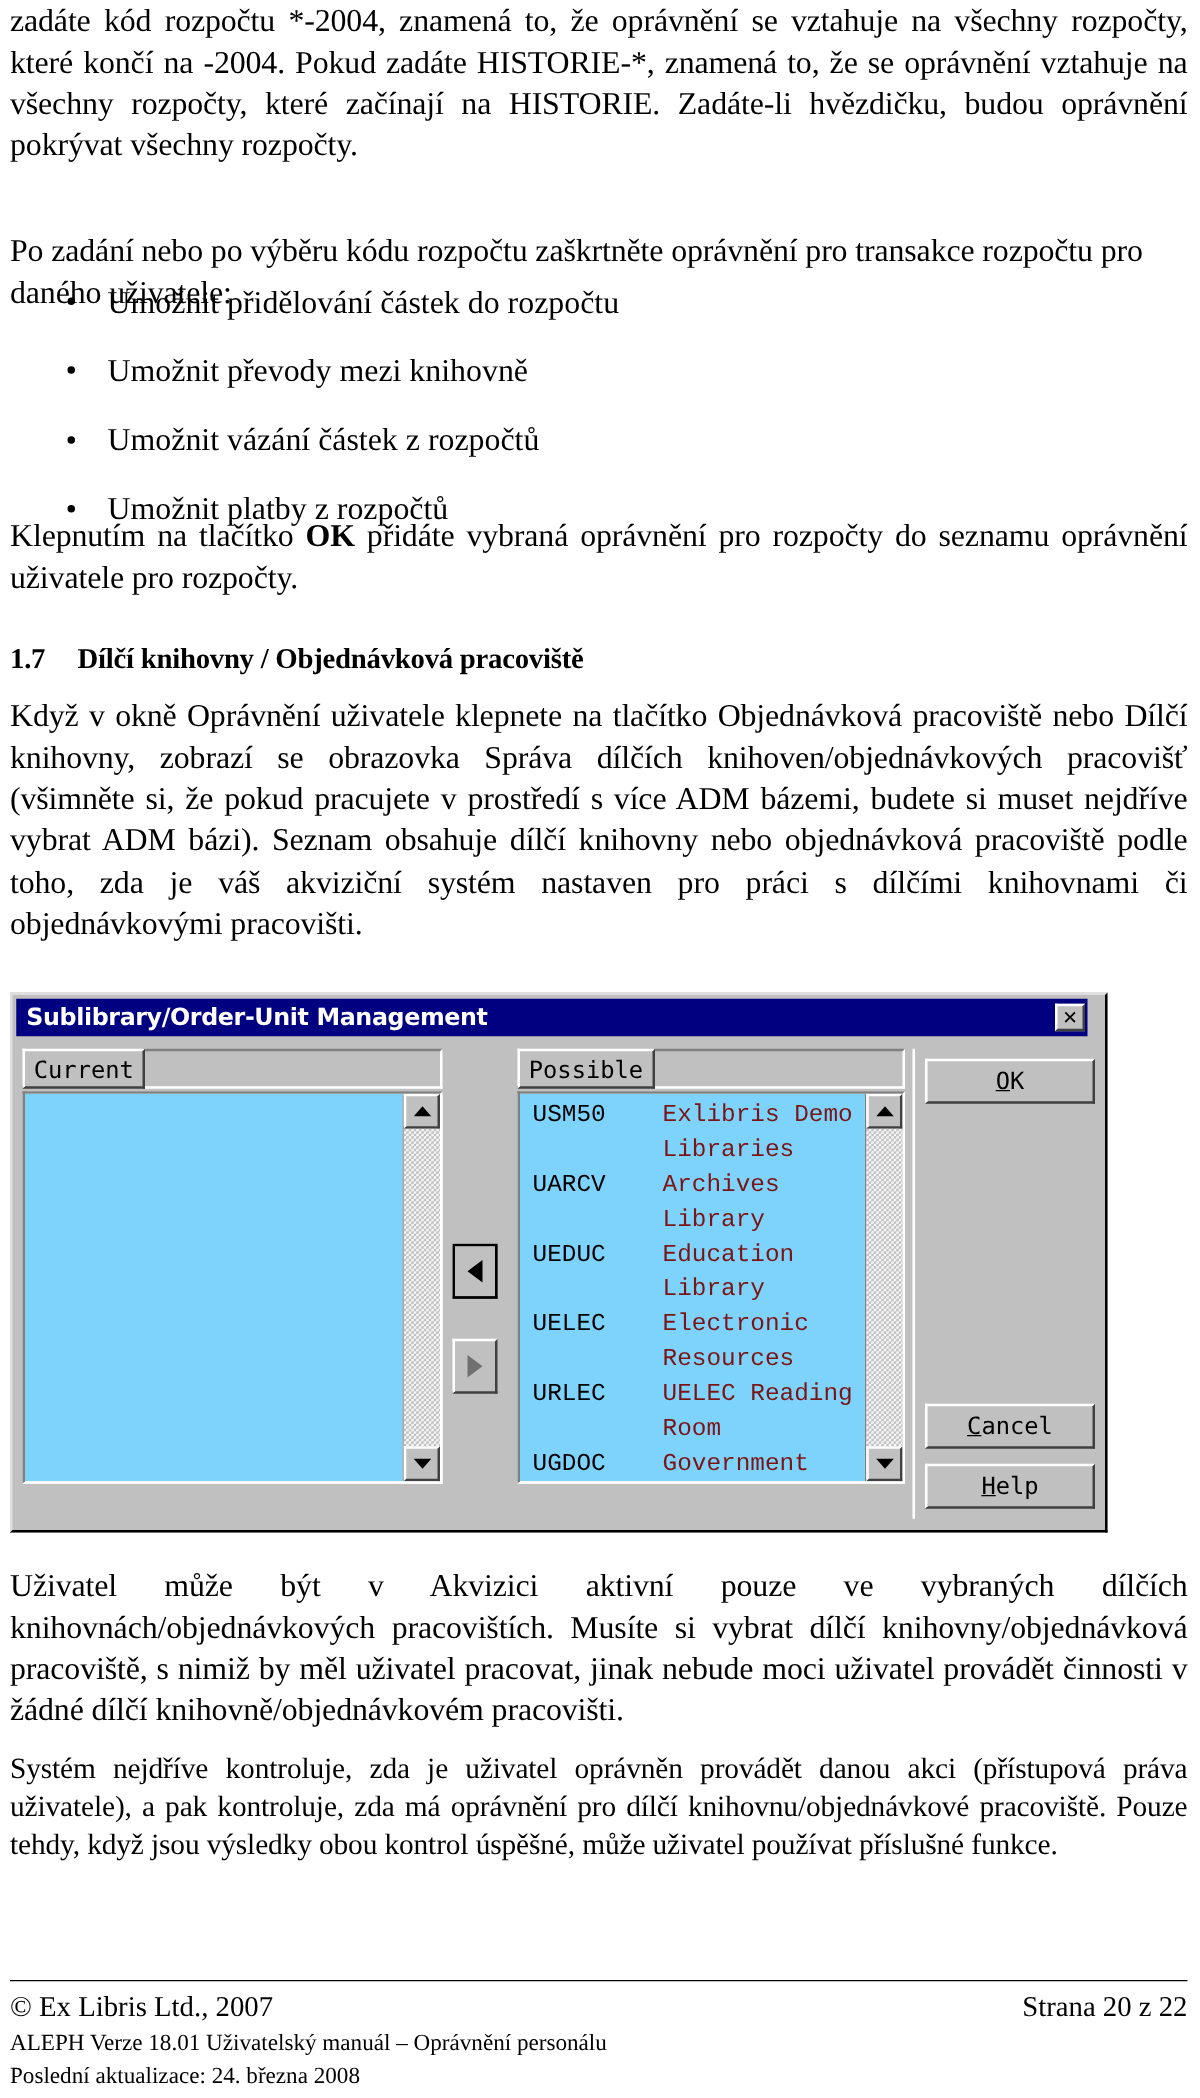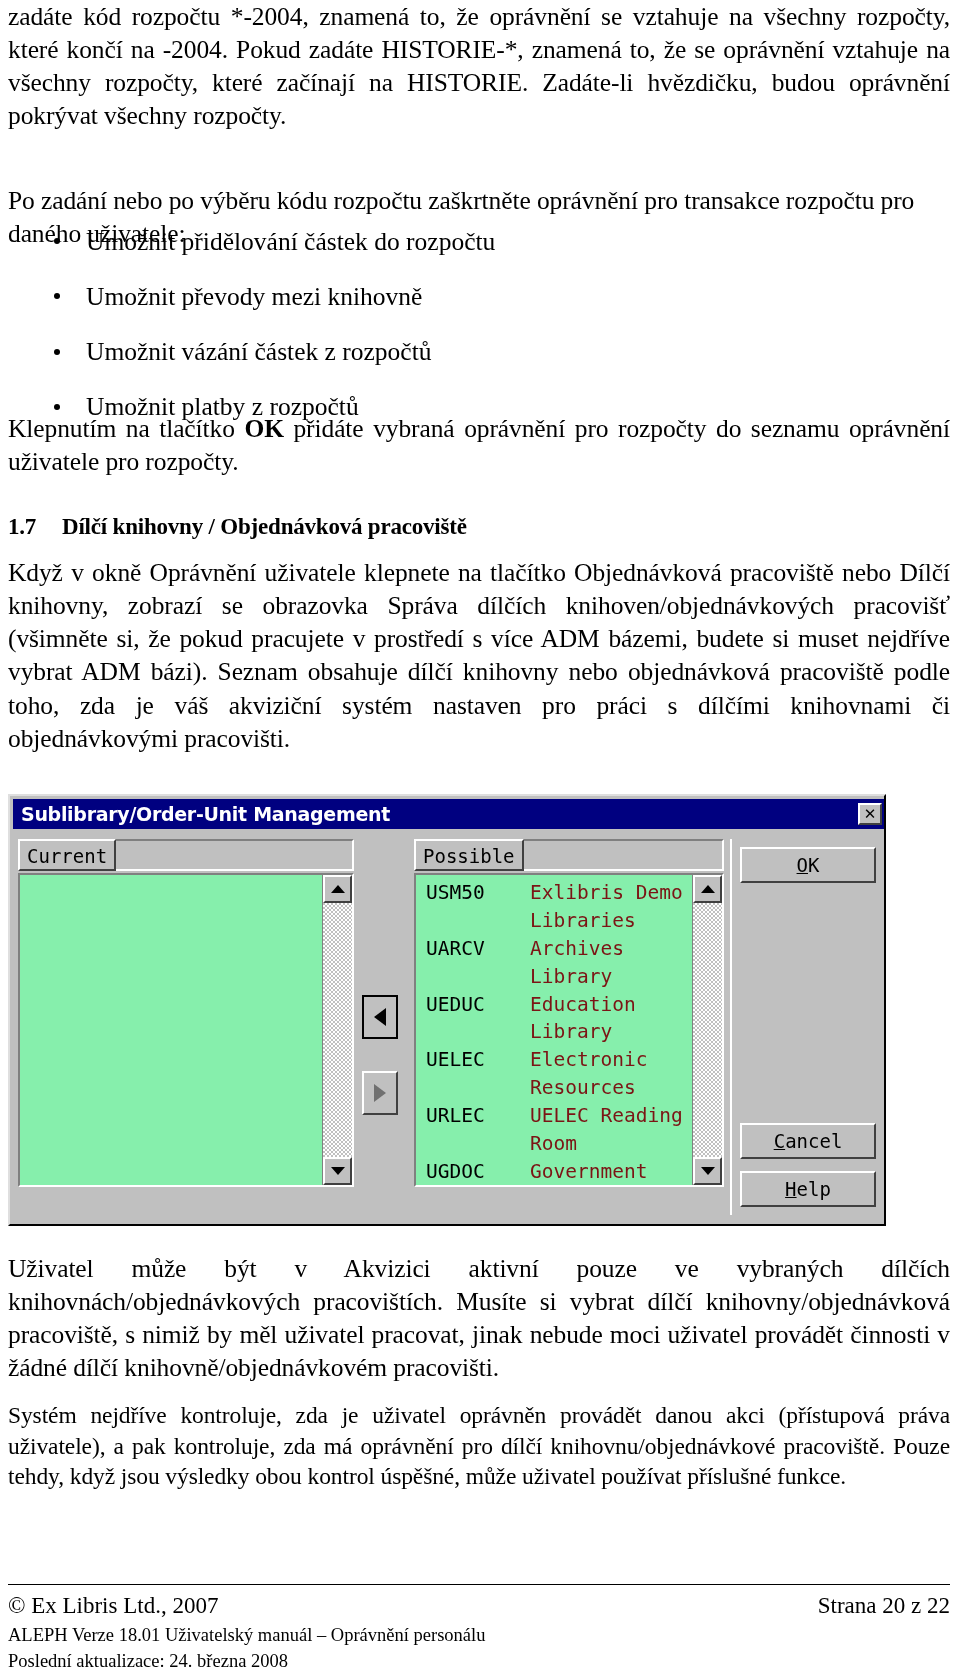--- a/index.html
+++ b/index.html
@@ -83,21 +83,21 @@
     height: 432px;
     background: #c0c0c0;
     border-top: 2px solid #dfdfdf;
     border-left: 2px solid #dfdfdf;
     border-right: 2px solid #000000;
     border-bottom: 2px solid #000000;
     box-sizing: border-box;
     font-family: "DejaVu Sans Mono", "Liberation Mono", monospace;
   }
   .titlebar {
-    margin: 3px 0 0 3px;
+    margin: 3px 14px 0 3px;
     height: 30px;
     background: #000080;
     display: flex;
     align-items: center;
     justify-content: space-between;
     padding: 0 2px 0 8px;
     box-sizing: border-box;
   }
   .titlebar .ttl {
     color: #ffffff;
@@ -174,24 +174,25 @@
     border-left: 2px solid #808080;
     border-right: 2px solid #ffffff;
     border-bottom: 2px solid #ffffff;
     background: #ffffff;
     box-sizing: border-box;
     margin-top: 2px;
     overflow: hidden;
   }
   .listbox {
     flex: 1;
-    background: #86efac;
+    background: #7dd3fc;
     overflow: hidden;
     position: relative;
     padding: 4px 0 0 0;
+    font-family: Liberation Mono, monospace;
   }
   .row {
     display: flex;
     align-items: flex-start;
     font-size: 19.5px;
     line-height: 1.43;
     padding: 0 2px 0 10px;
     white-space: nowrap;
   }
   .row .code {

